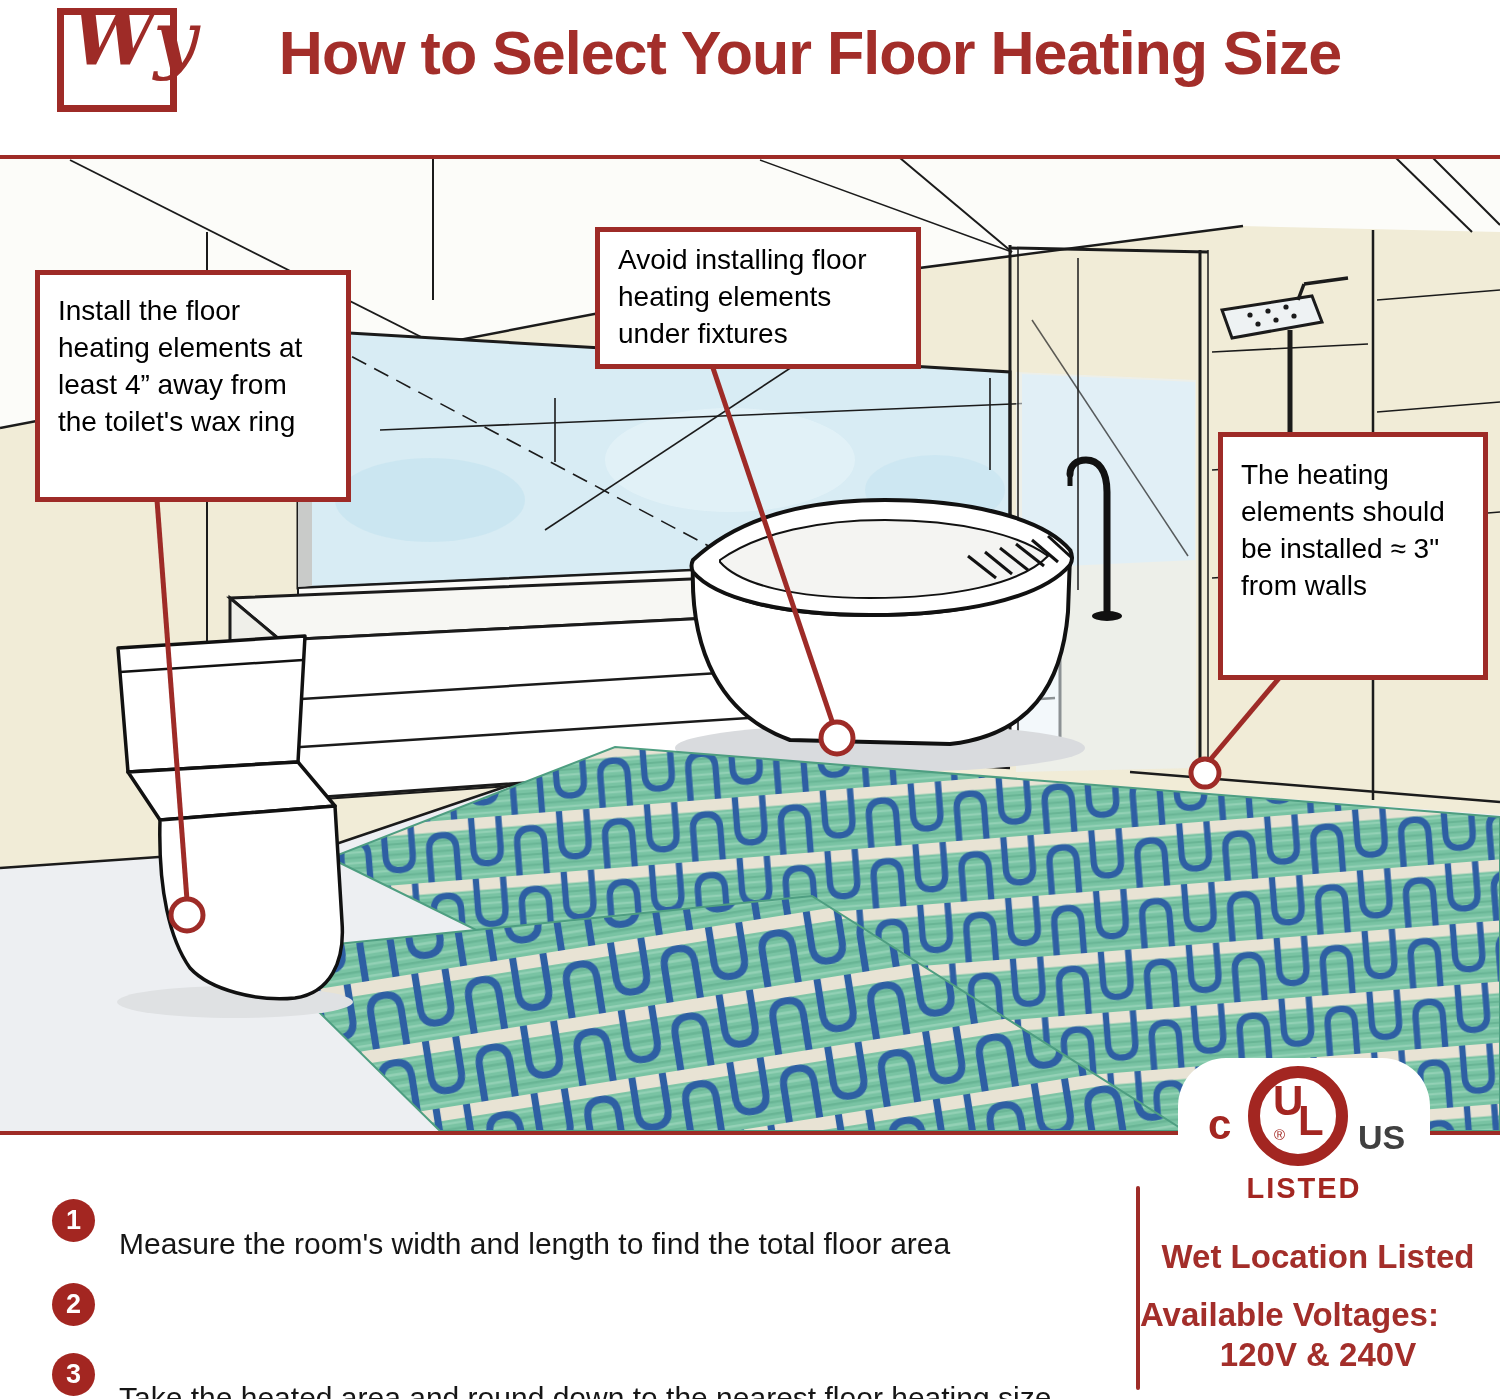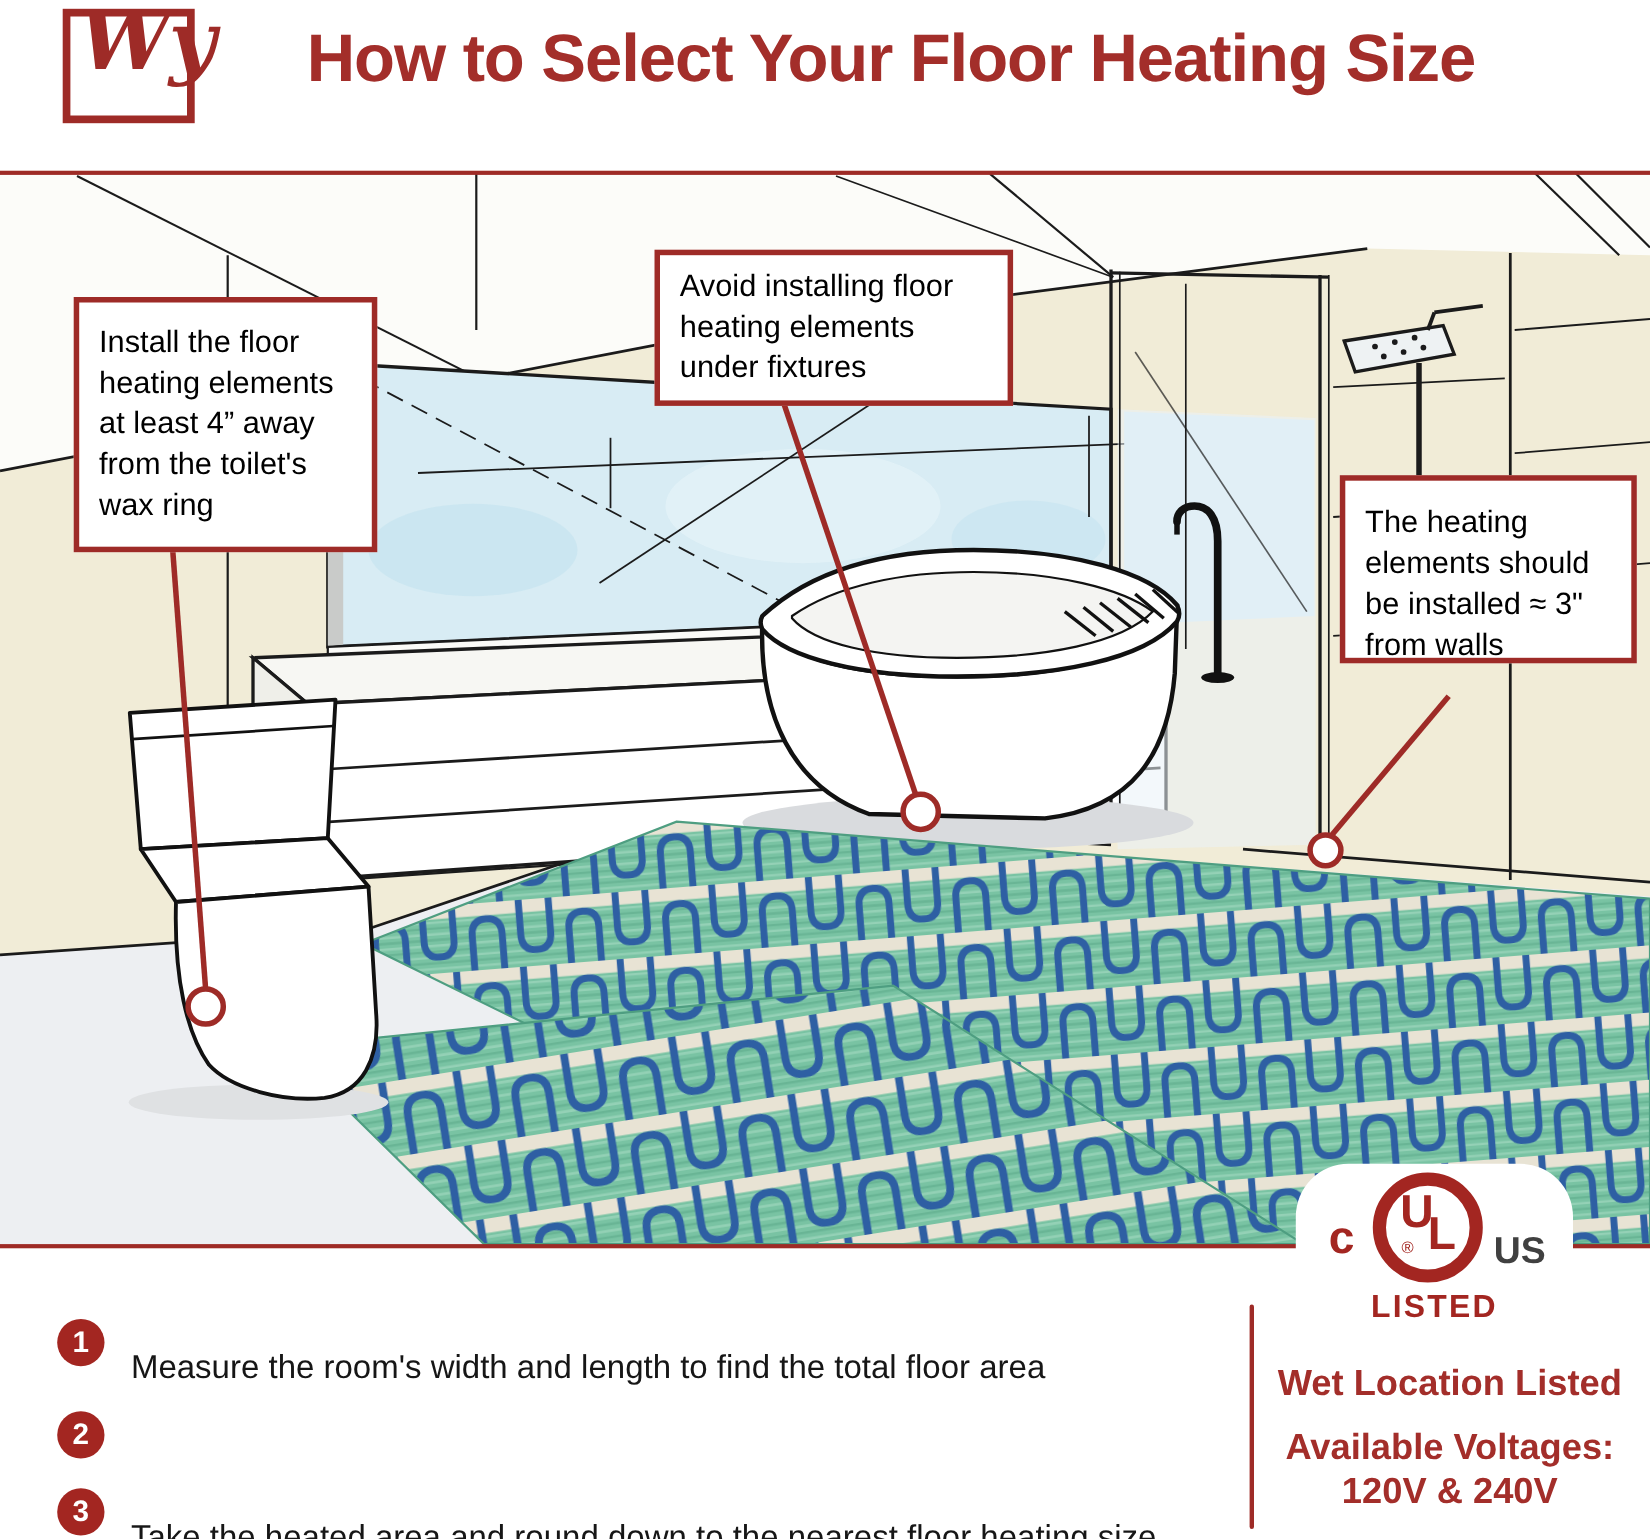--- a/index.html
+++ b/index.html
@@ -10,23 +10,23 @@
             border:7px solid #9e2b27;background:#fff;}
   .logo-text{position:absolute;left:8px;top:-14px;font-family:"DejaVu Serif",serif;
              font-style:italic;font-weight:700;font-size:74px;color:#9e2b27;line-height:1;}
   .main-title{position:absolute;left:210px;top:18px;width:1200px;text-align:center;
               font-size:61px;font-weight:700;letter-spacing:-1px;color:#a32e2a;}
   
   .illus{position:absolute;left:0;top:155px;width:1500px;height:980px;}
   
   .callout{position:absolute;box-sizing:border-box;background:#ffffff;border:5px solid #9e2b27;
            color:#000000;font-size:28px;line-height:1.32;z-index:5;}
-  .callout-toilet{left:35px;top:270px;width:276px;height:232px;padding:18px 14px 14px 18px;margin-left:32px;}
+  .callout-toilet{left:35px;top:270px;width:316px;height:232px;padding:18px 14px 14px 18px;}
   .callout-fixtures{left:595px;top:227px;width:326px;height:142px;padding:10px 18px;}
-  .callout-walls{left:1218px;top:432px;width:270px;height:171px;padding:20px 14px 20px 18px;}
+  .callout-walls{left:1218px;top:432px;width:270px;height:248px;padding:20px 14px 20px 18px;}
   
   .step-row{position:absolute;left:52px;display:flex;align-items:center;gap:24px;z-index:4;}
   .step-row .txt{font-size:30px;color:#161616;max-width:945px;line-height:1.33;margin-top:48px;}
   .step-badge{flex:0 0 auto;width:43px;height:43px;border-radius:50%;background:#a32621;
               color:#fff;font-size:27px;font-weight:700;display:flex;align-items:center;
               justify-content:center;}
   .row-1{top:1194px;height:52px;}
   .row-2{top:1256px;height:96px;}
   .row-3{top:1348px;height:52px;}
   
@@ -38,21 +38,21 @@
              border-radius:50%;background:#fff;}
   .ul-u{position:absolute;left:13px;top:2px;font-size:42px;font-weight:700;color:#a32621;line-height:1;}
   .ul-l{position:absolute;left:38px;top:22px;font-size:42px;font-weight:700;color:#a32621;line-height:1;}
   .ul-reg{position:absolute;left:14px;top:48px;font-size:15px;color:#a32621;}
   .ul-c{position:absolute;left:30px;top:46px;font-size:42px;font-weight:700;color:#a32621;line-height:1;}
   .ul-us{position:absolute;left:180px;top:46px;font-size:34px;font-weight:700;color:#404040;line-height:1;margin-top:16px;}
   .ul-listed{position:absolute;left:0;top:114px;width:100%;text-align:center;font-size:29px;
              font-weight:700;letter-spacing:2px;color:#a32621;}
   .wet-listed{position:absolute;left:1140px;top:1238px;width:356px;text-align:center;
               font-size:33px;font-weight:700;color:#a32e2a;z-index:4;}
-  .volt-label{position:absolute;left:1140px;top:1296px;width:356px;text-align:center;
+  .volt-label{position:absolute;left:1140px;top:1296px;width:356px;text-align:left;
               font-size:33px;font-weight:700;color:#a32e2a;z-index:4;}
   .volt-value{position:absolute;left:1140px;top:1336px;width:356px;text-align:center;
               font-size:33px;font-weight:700;color:#a32e2a;z-index:4;}
 </style>
 </head>
 <body>
 
 <div class="stage">
 
   <div class="logo-box">

